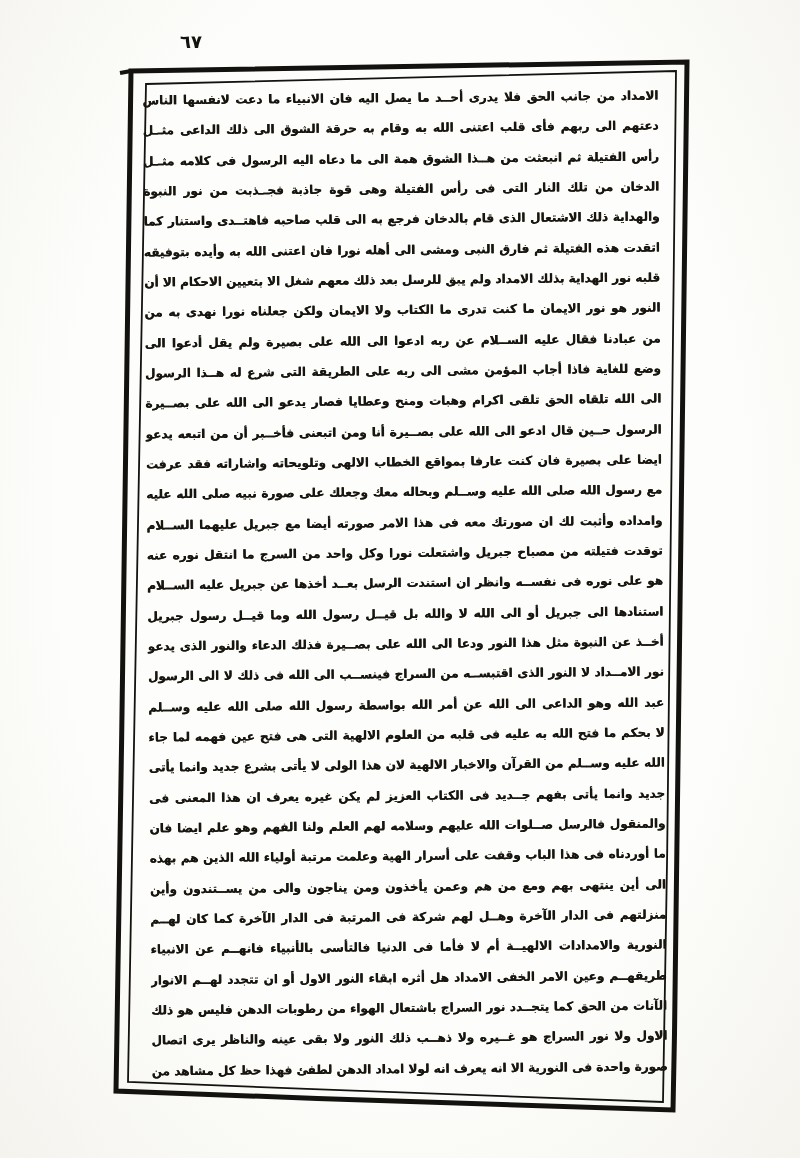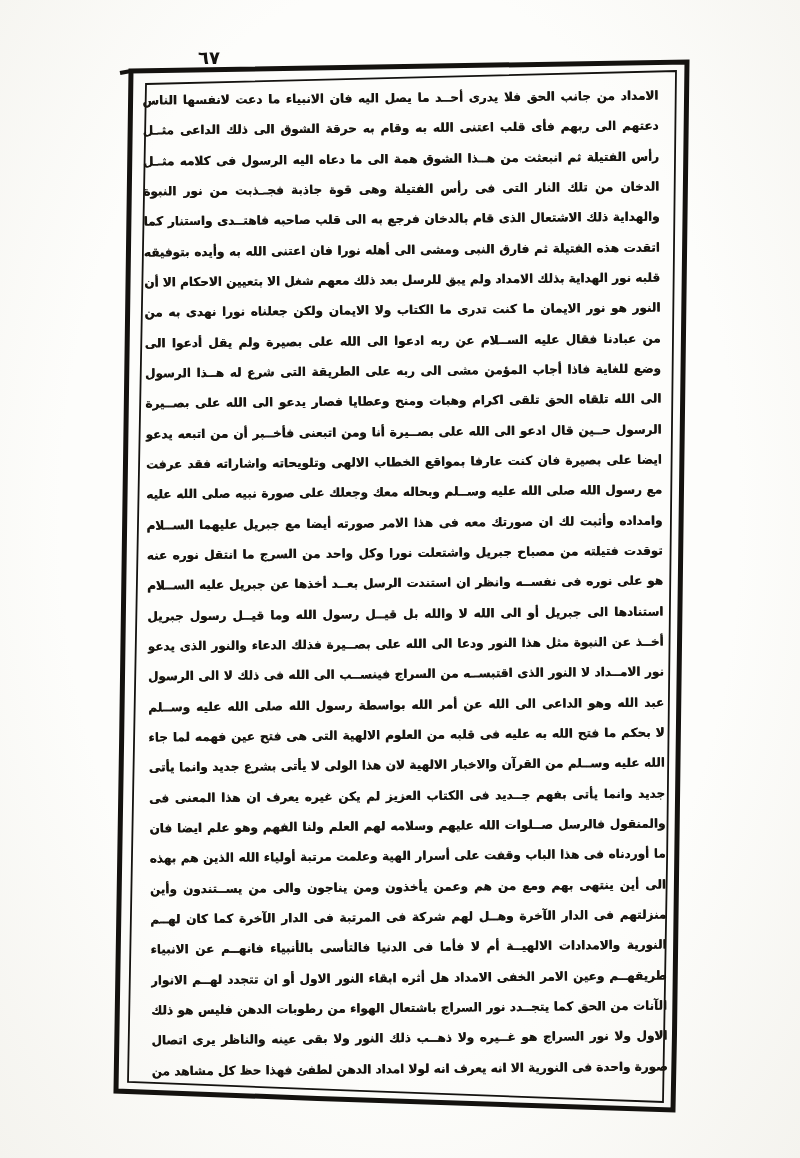--- a/index.html
+++ b/index.html
@@ -10,23 +10,23 @@
   }
   .scan-page {
     position: relative;
     width: 800px; height: 1158px;
     background: #fbfaf7;
     background-image: radial-gradient(ellipse at 50% 45%, #fdfdfb 60%, #f4f3ee 100%);
     overflow: hidden;
   }
   .page-number {
     position: absolute;
-    left: 180px; top: 47px;
+    left: 180px; top: 31px;
     width: 40px;
-    text-align: right;
+    text-align: left;
     font-size: 18px;
     font-weight: 700;
     letter-spacing: 2px;
     color: #14120f;
     direction: rtl;
   }
   .frame-svg {
     position: absolute;
     left: 0; top: 0;
     width: 800px; height: 1158px;

